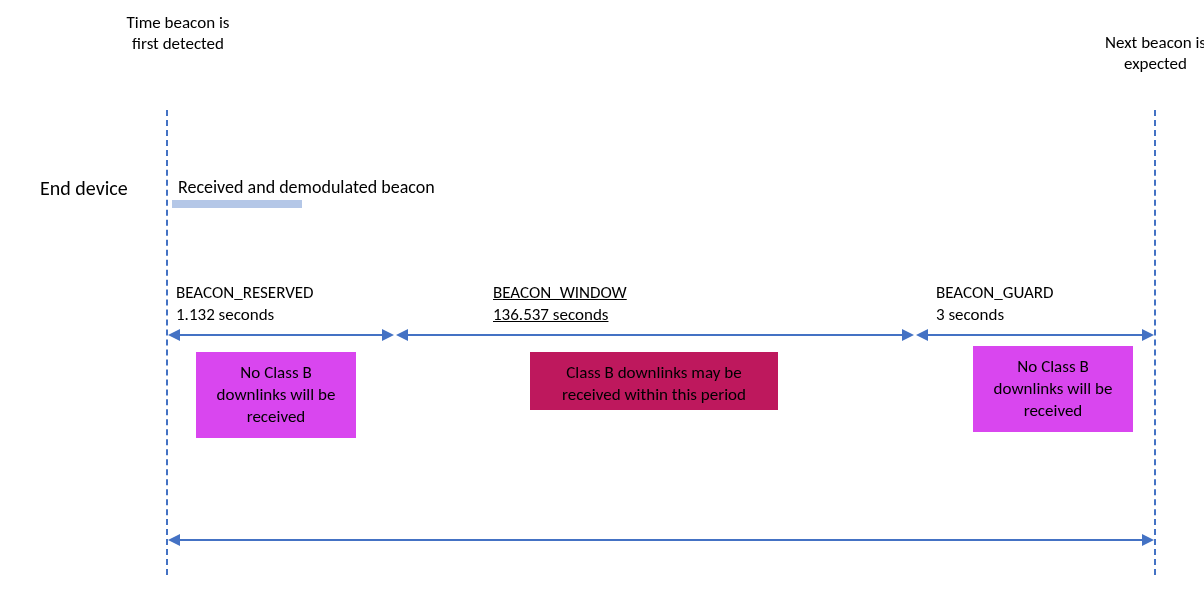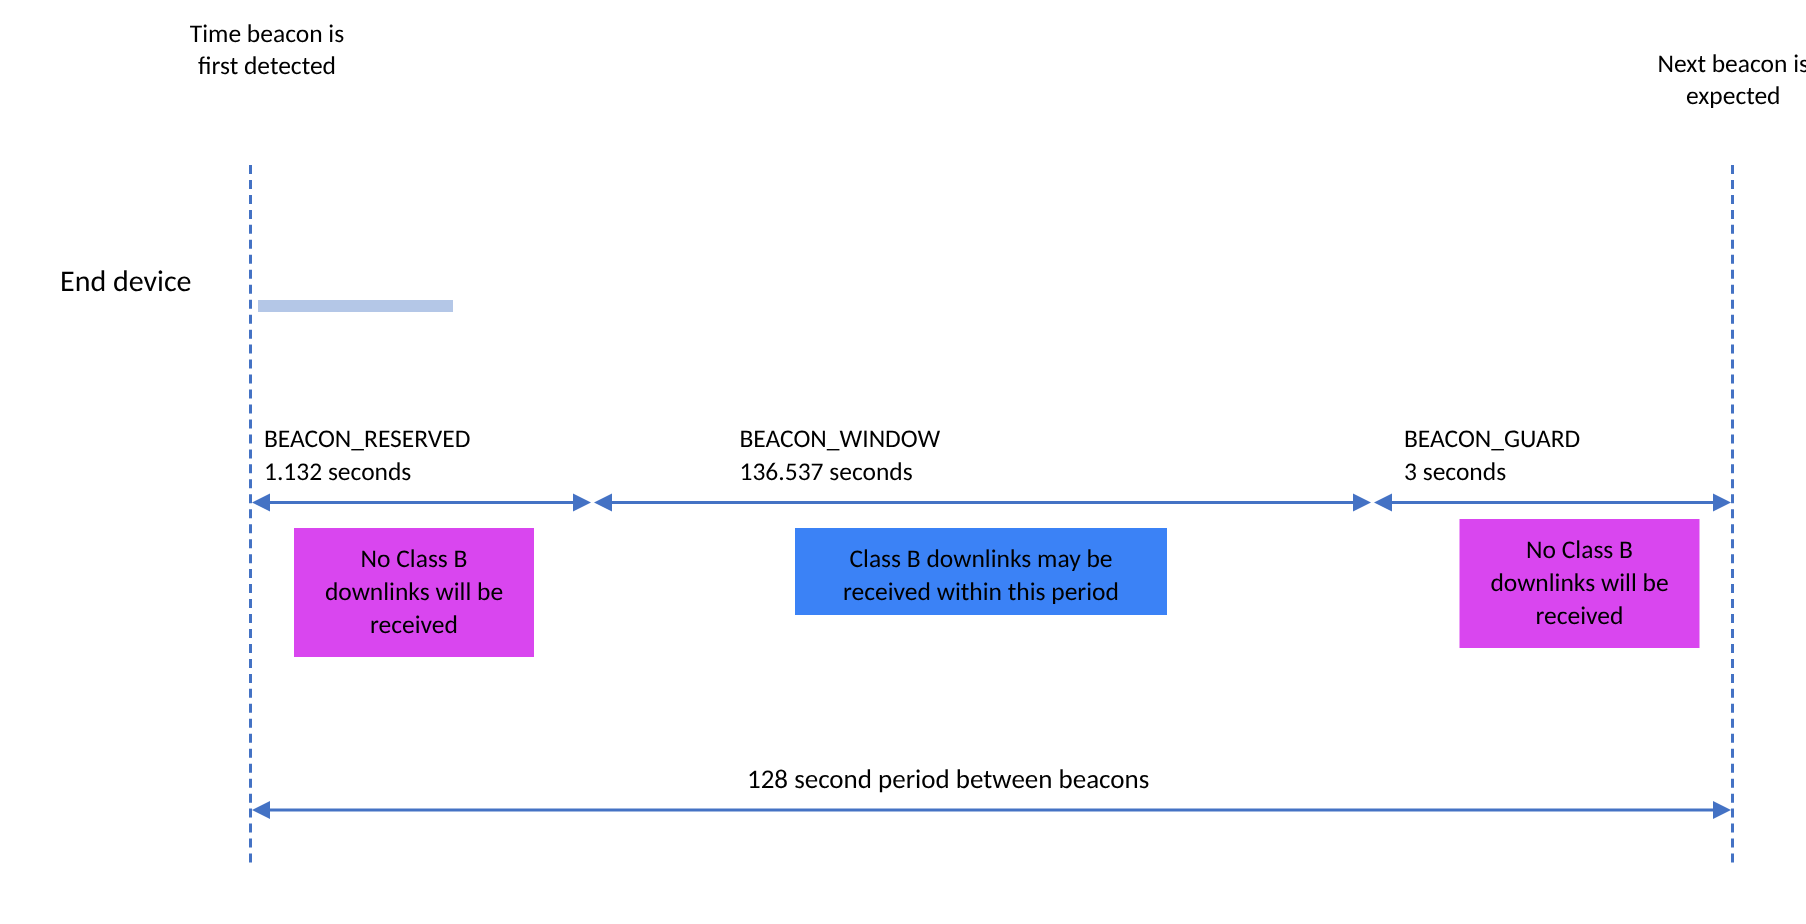--- a/index.html
+++ b/index.html
@@ -64,21 +64,21 @@
       position: absolute;
       background: #d946ef;
       font-size: 17px;
       text-align: center;
       padding: 10px 8px;
       box-sizing: border-box;
       line-height: 1.3;
     }
     .yellow-box {
       position: absolute;
-      background: #3b82f6;
+      background: #be185d;
       font-size: 17px;
       text-align: center;
       padding: 10px 8px;
       box-sizing: border-box;
       line-height: 1.3;
     }
     .duration-label {
       position: absolute;
       font-size: 17px;
       line-height: 1.3;
@@ -97,29 +97,30 @@
   <div class="label" style="left:115px; top:12px; width:110px;">Time beacon is first detected</div>
 
   <div class="label" style="left:1095px; top:32px; width:105px;text-align:center;">Next beacon is expected</div>
 
   <div class="left-side-label" style="left:32px; top:176px;text-align:center;">End device</div>
 
   <div class="dashed-line" style="left:158px; top:110px; height:465px;"></div>
 
   <div class="dashed-line" style="left:1146px; top:110px; height:465px;"></div>
 
+  <div class="plain-text" style="left:170px; top:176px;">Received and demodulated beacon</div>
 
   <div class="beacon-bar" style="left:164px; top:200px; width:130px;"></div>
 
   <div class="duration-label" style="left:168px; top:282px; width:200px;">
     <span>BEACON_RESERVED</span><br>
     <span>1.132 seconds</span>
   </div>
 
-  <div class="duration-label" style="left:485px; top:282px; width:320px;">
+  <div class="duration-label" style="left:485px; top:282px; width:320px;text-decoration:underline;">
     <span>BEACON_WINDOW</span><br>
     <span>136.537 seconds</span>
   </div>
 
   <div class="duration-label" style="left:928px; top:282px; width:210px;">
     <span>BEACON_GUARD</span><br>
     <span>3 seconds</span>
   </div>
 
   <div class="arrow-left" style="left:160px; top:329px;"></div>
@@ -133,19 +134,18 @@
   <div class="arrow-left" style="left:908px; top:329px;"></div>
   <div class="arrow-line" style="left:918px; top:334px; width:218px;"></div>
   <div class="arrow-right" style="left:1134px; top:329px;"></div>
 
   <div class="pink-box" style="left:188px; top:352px; width:160px;">No Class B downlinks will be received</div>
 
   <div class="yellow-box" style="left:522px; top:352px; width:248px; height:58px;">Class B downlinks may be received within this period</div>
 
   <div class="pink-box" style="left:965px; top:346px; width:160px;">No Class B downlinks will be received</div>
 
-  <div class="plain-text" style="left:490px; top:508px; text-align:center;">128 second period between beacons</div>
 
   <div class="arrow-left" style="left:160px; top:534px;"></div>
   <div class="arrow-line" style="left:170px; top:539px; width:966px;"></div>
   <div class="arrow-right" style="left:1134px; top:534px;"></div>
 
 </div>
 
 </body></html>

